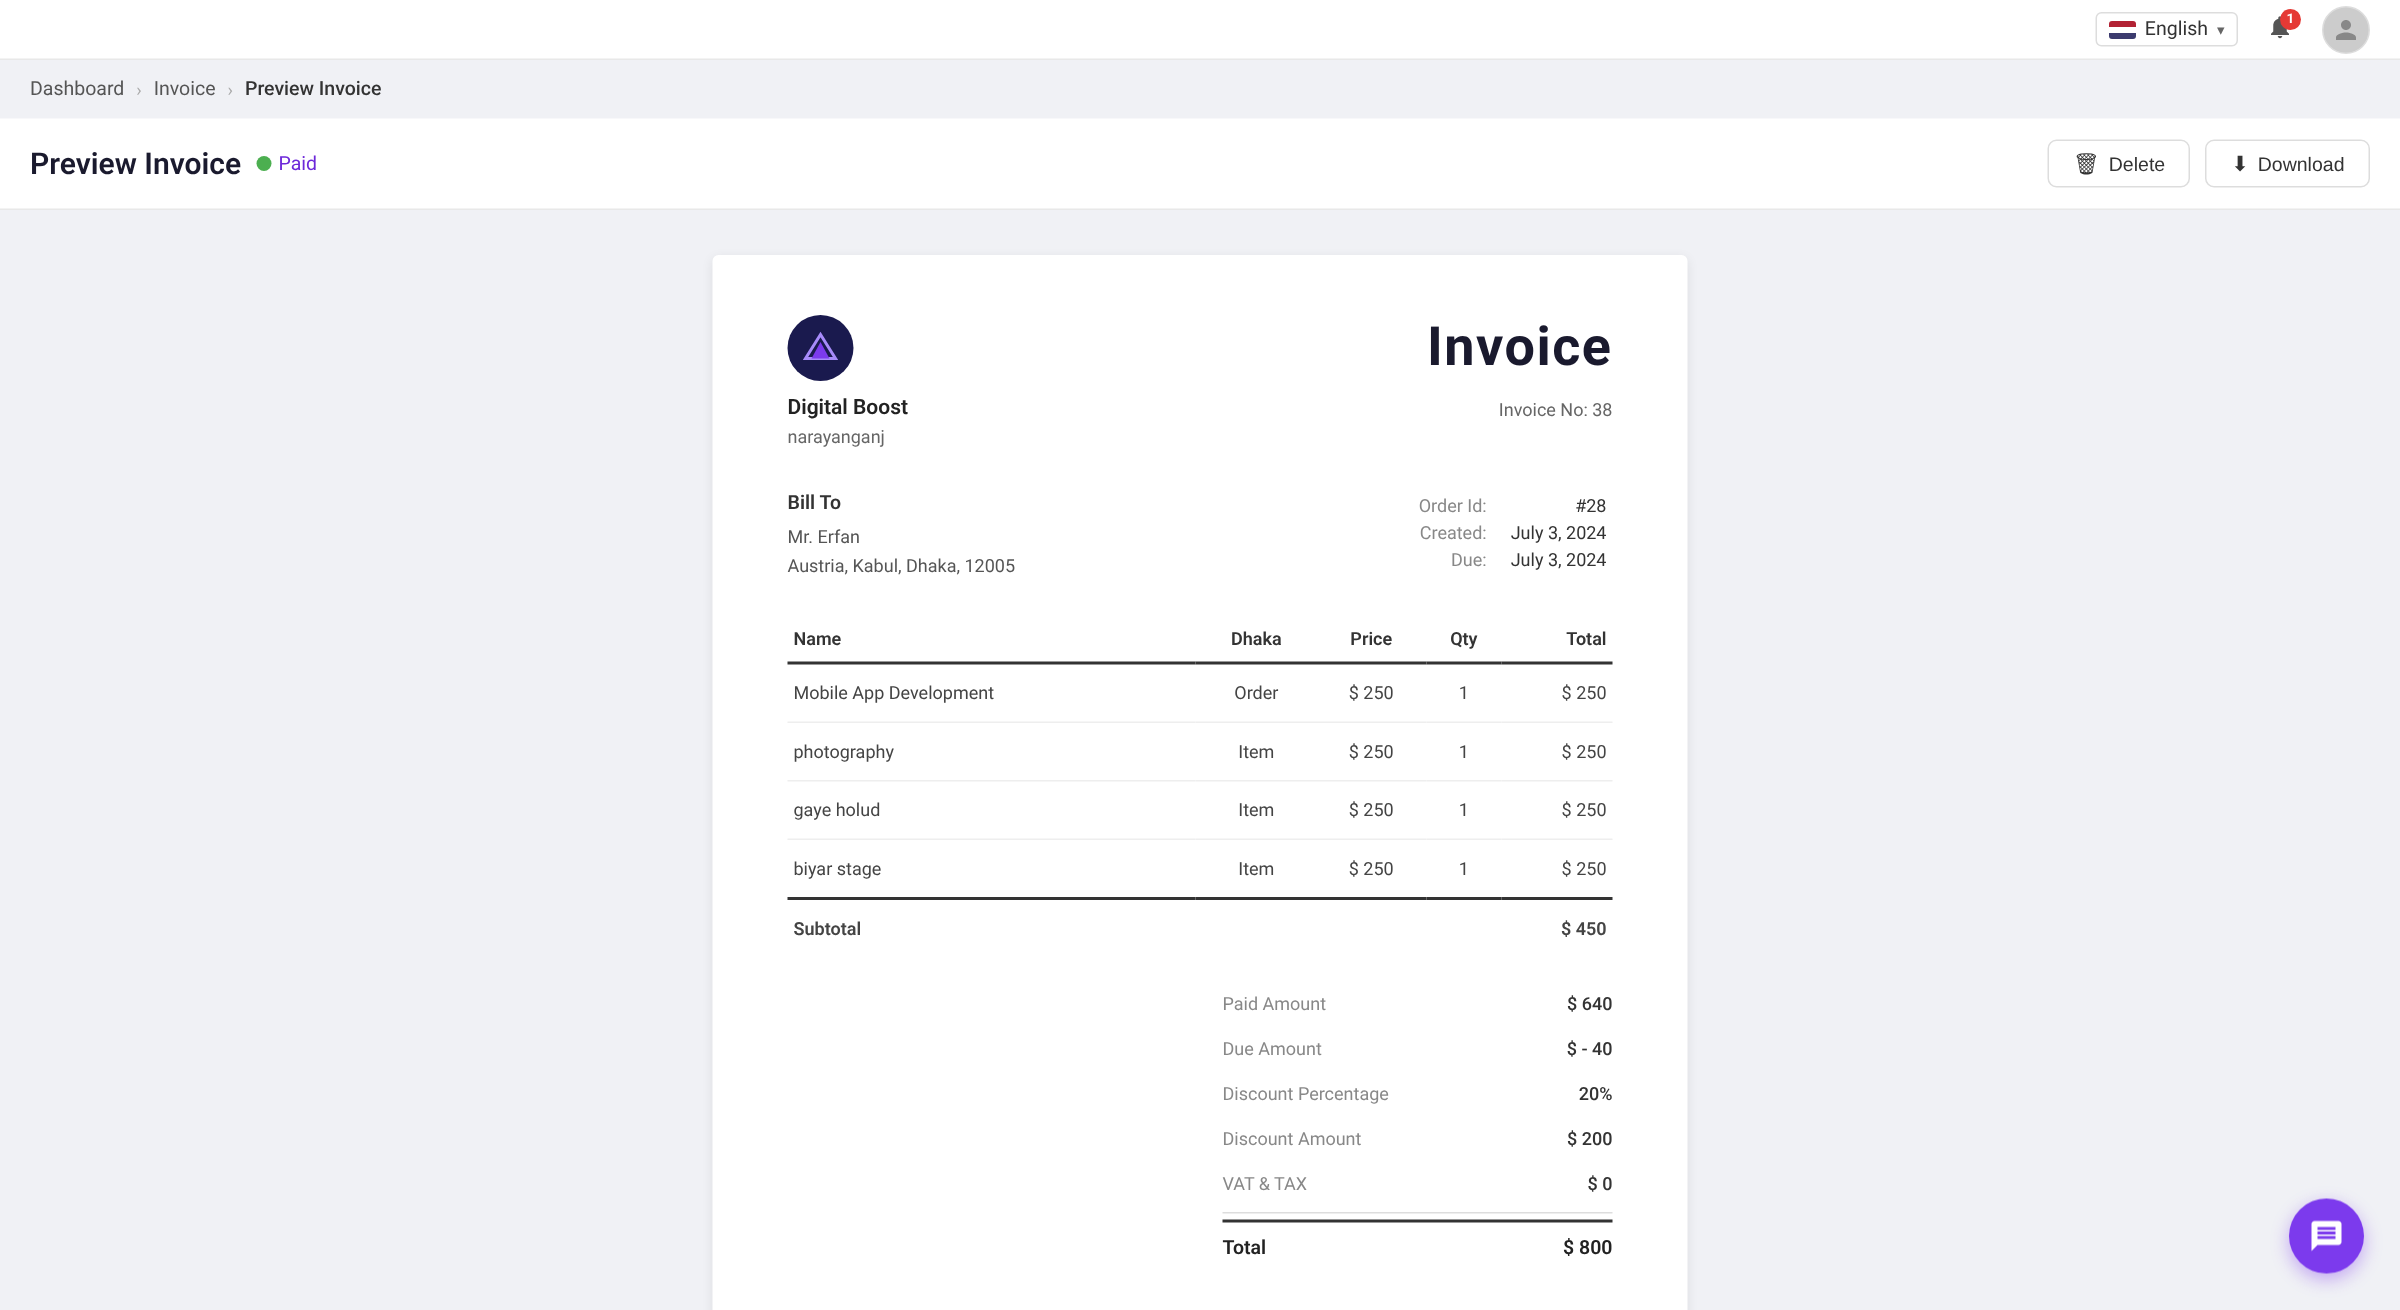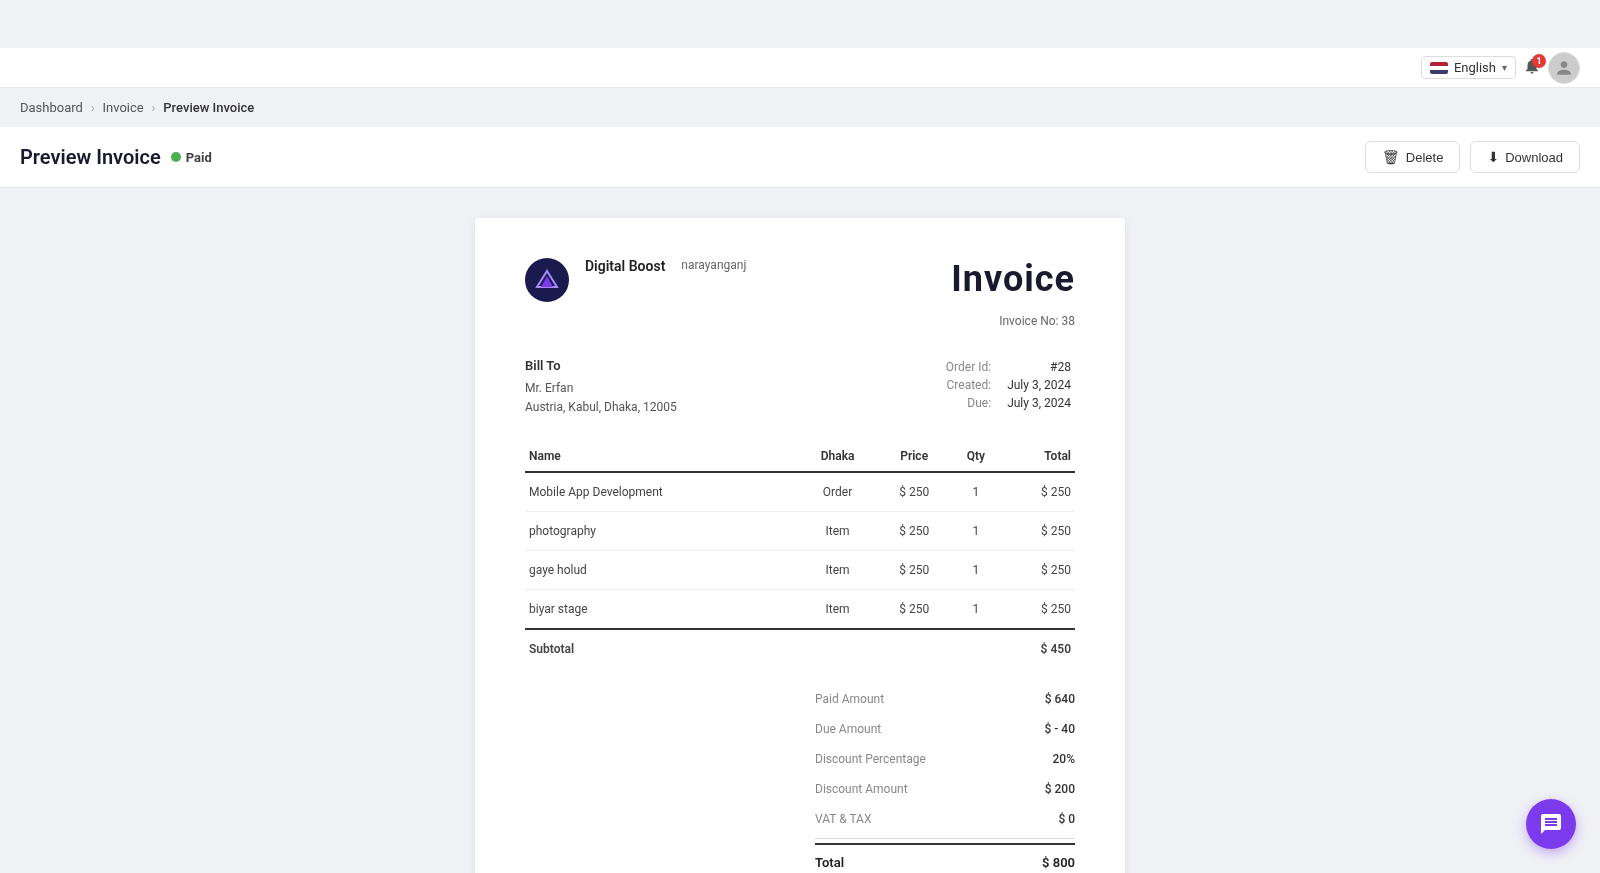--- a/index.html
+++ b/index.html
@@ -13,21 +13,21 @@
 
     
     .top-nav {
       background: #fff;
       height: 40px;
       display: flex;
       align-items: center;
       justify-content: flex-end;
       padding: 0 20px;
       border-bottom: 1px solid #e8e8e8;
-      margin-top: 48px;
+      gap: 12px;
     }
     .lang-selector {
       display: flex;
       align-items: center;
       gap: 6px;
       cursor: pointer;
       font-size: 13px;
       color: #333;
       border: 1px solid #ddd;
       border-radius: 4px;
@@ -125,22 +125,22 @@
     .page-title {
       font-size: 20px;
       font-weight: 600;
       color: #1a1a2e;
     }
     .paid-badge {
       display: flex;
       align-items: center;
       gap: 5px;
       font-size: 13px;
-      color: #404040;
-      font-weight: 700;
+      color: #6d28d9;
+      font-weight: 400;
       text-align: right;
     }
     .paid-dot {
       width: 10px;
       height: 10px;
       border-radius: 50%;
       background: #4caf50;
       display: inline-block;
     }
     .header-actions {
@@ -182,22 +182,22 @@
 
     
     .invoice-top {
       display: flex;
       justify-content: space-between;
       align-items: flex-start;
       margin-bottom: 30px;
     }
     .company-info {
       display: flex;
-      flex-direction: row;
-      gap: 16px;
+      flex-direction: column;
+      gap: 4px;
     }
     .company-logo {
       width: 44px;
       height: 44px;
       border-radius: 50%;
       background: #1a1a4e;
       display: flex;
       align-items: center;
       justify-content: center;
       margin-bottom: 6px;

